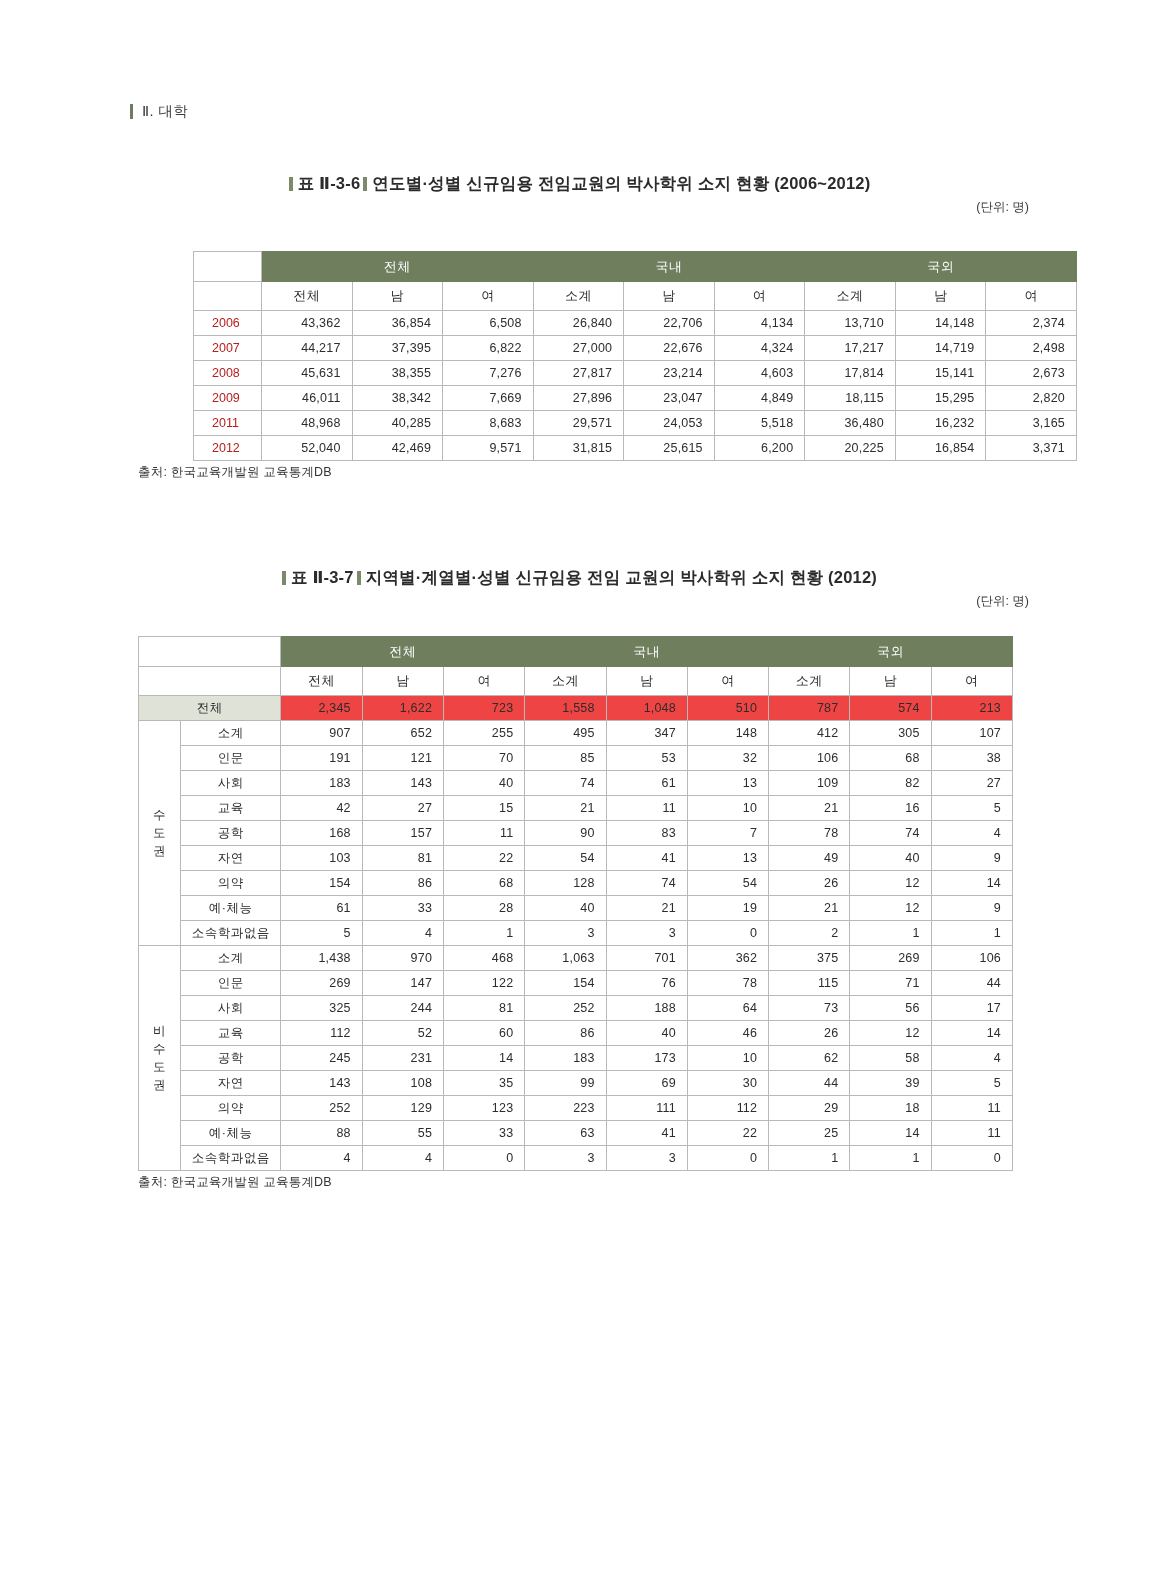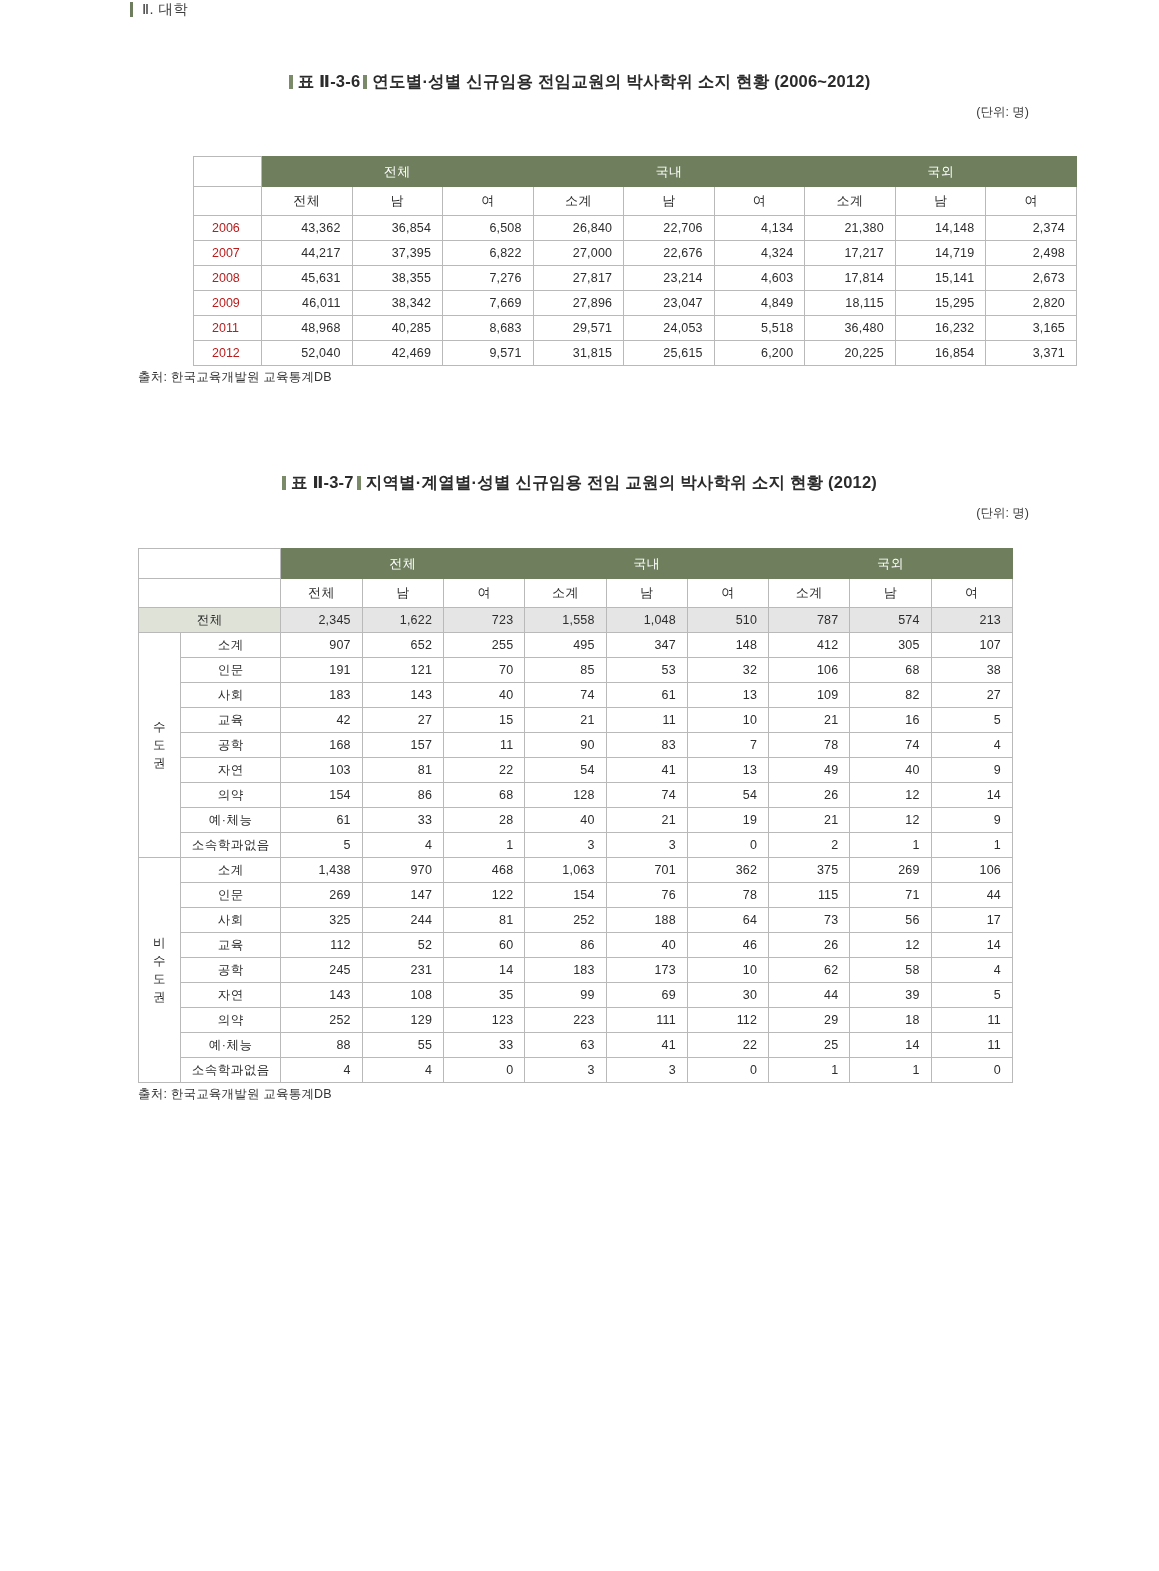--- a/index.html
+++ b/index.html
@@ -21,20 +21,21 @@
     height: 1571px;
     box-sizing: border-box;
     padding: 0 130px;
   }
 
   
   .runhead {
     display: flex;
     align-items: center;
     gap: 9px;
+    margin-top: 102px;
     font-size: 14.5px;
     color: #3b3b3b;
     letter-spacing: .4px;
   }
   .runhead .bar {
     display: inline-block;
     width: 3px;
     height: 15px;
     background: #6f7d5f;
   }
@@ -57,21 +58,21 @@
     background: #7b8a69;
     margin-right: 2px;
   }
   .caption .lbl { font-weight: bold; }
   .caption .title { font-weight: bold; }
 
   .unit {
     text-align: right;
     font-size: 12.5px;
     color: #3b3b3b;
-    margin-top: 11px;
+    margin-top: 4px;
   }
 
   .source {
     font-size: 12.5px;
     color: #333;
     margin-top: 3px;
     letter-spacing: .2px;
   }
 
   
@@ -135,21 +136,21 @@
   #table-3-7 col.g0 { width: 42px; }
   #table-3-7 col.g1 { width: 101px; }
   #table-3-7 col.gn { width: 81.5px; }
 
   #table-3-7 .rowlabel {
     text-align: center;
     font-size: 12.5px;
     letter-spacing: .5px;
   }
   #table-3-7 .total-row td {
-    background: #e5e5e5;
+    background: #ef4444;
   }
   #table-3-7 .total-row .rowlabel { background: #dfe3d7; }
   #table-3-7 .grouplabel {
     text-align: center;
     vertical-align: middle;
     font-size: 12.5px;
     line-height: 1.45;
     letter-spacing: .5px;
   }
   .vstack { display: block; }
@@ -209,21 +210,21 @@
         </tr>
 
         <tr>
           <td class="yr">2006</td>
           <td class="num">43,362</td>
           <td class="num">36,854</td>
           <td class="num">6,508</td>
           <td class="num">26,840</td>
           <td class="num">22,706</td>
           <td class="num">4,134</td>
-          <td class="num">21,380</td>
+          <td class="num">13,710</td>
           <td class="num">14,148</td>
           <td class="num">2,374</td>
         </tr>
         <tr>
           <td class="yr">2007</td>
           <td class="num">44,217</td>
           <td class="num">37,395</td>
           <td class="num">6,822</td>
           <td class="num">27,000</td>
           <td class="num">22,676</td>

